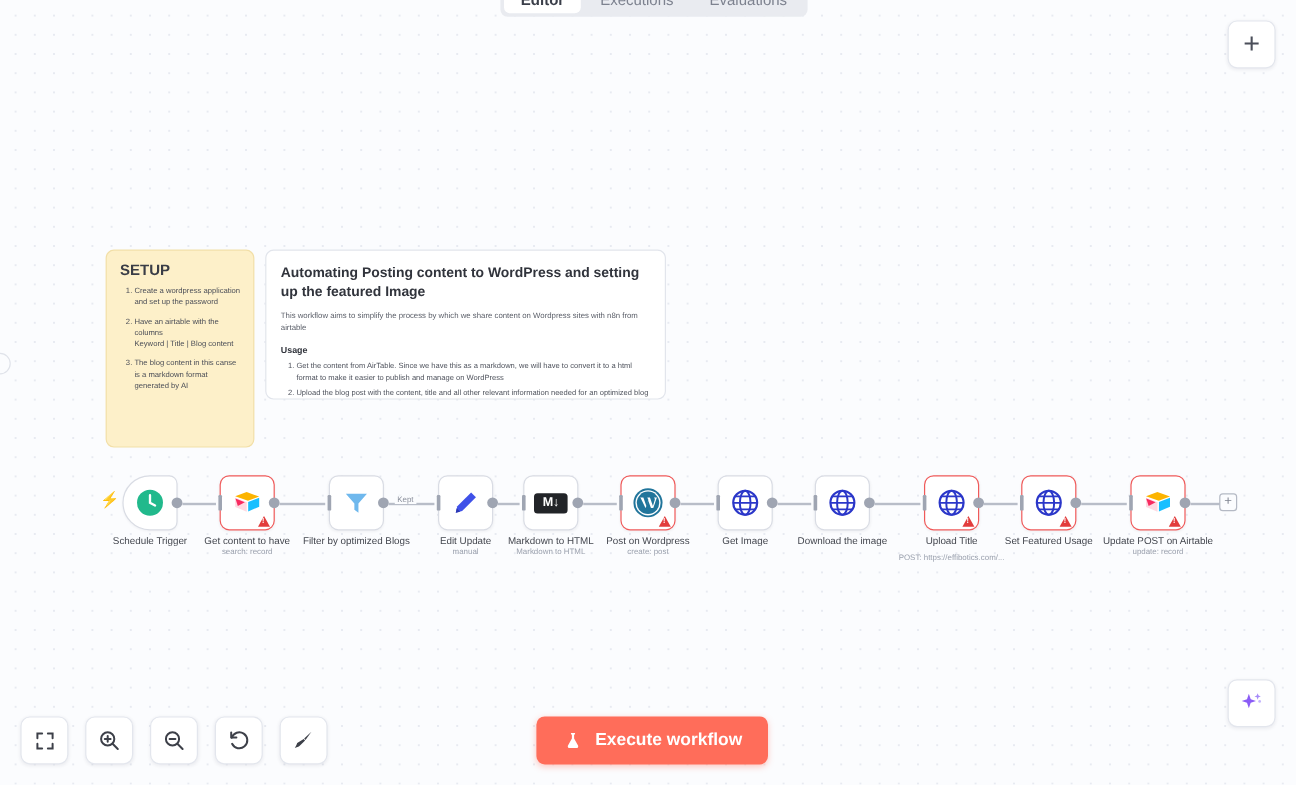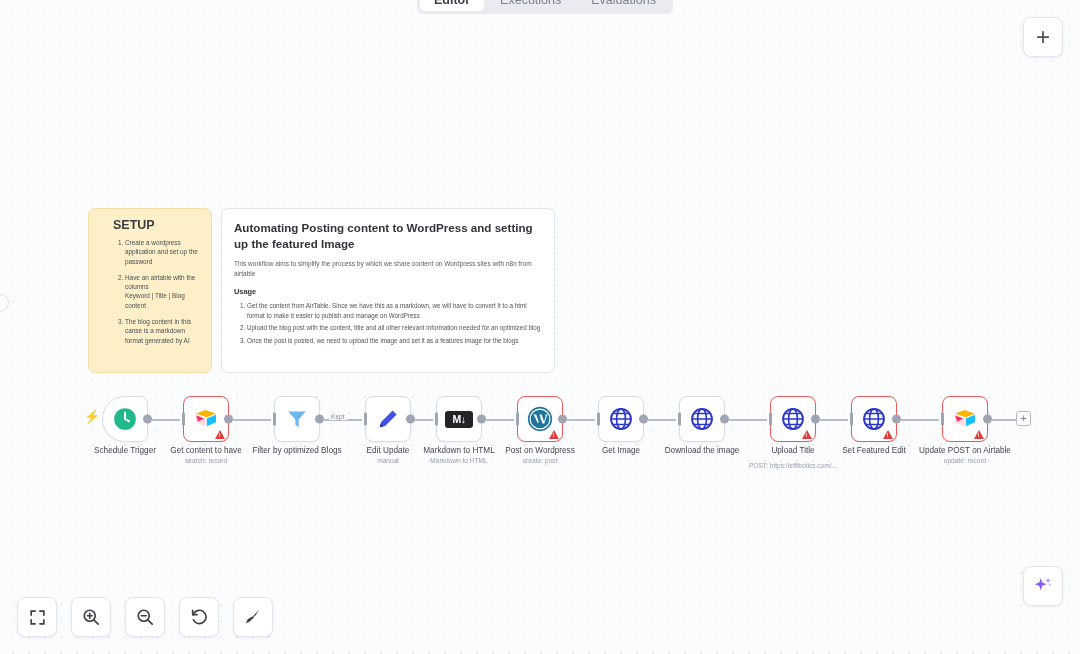--- a/index.html
+++ b/index.html
@@ -57,32 +57,32 @@
   
   .sticky {
     position: absolute;
     border-radius: 7px;
     overflow: hidden;
   }
   #sticky-setup {
     left: 88px; top: 208px; width: 124px; height: 165px;
     background: #fdf0c9;
     border: 1px solid #f2dfa7;
-    padding: 9px 9px 6px 24px;
+    padding: 9px 9px 6px 11px;
   }
   #sticky-setup .sticky-title {
     font-size: 12.5px; font-weight: 700; color: #3a3d46; margin-bottom: 6px;
   }
   #sticky-setup ol { margin: 0 0 0 12px; padding: 0; }
   #sticky-setup li {
     font-size: 6.4px; line-height: 1.45; color: #4b4e57;
     margin-bottom: 7px;
   }
   #sticky-doc {
-    left: 221px; top: 208px; width: 334px; height: 165px;
+    left: 221px; top: 208px; width: 334px; height: 125px;
     background: #ffffff;
     border: 1px solid #e2e5ec;
     padding: 11px 12px;
   }
   #sticky-doc h1 {
     font-size: 11.6px; font-weight: 700; color: #31343c;
     line-height: 1.42; margin-bottom: 6px;
   }
   #sticky-doc .lead {
     font-size: 6.5px; line-height: 1.5; color: #5a5e68; margin-bottom: 9px;
@@ -387,21 +387,21 @@
       <div class="node-box err">
         <svg width="26" height="26" viewBox="0 0 24 24">
           <circle cx="12" cy="12" r="9.2" fill="none" stroke="#2b37c9" stroke-width="1.7"></circle>
           <ellipse cx="12" cy="12" rx="4.1" ry="9.2" fill="none" stroke="#2b37c9" stroke-width="1.5"></ellipse>
           <path d="M2.8 12 H21.2 M4.1 7 H19.9 M4.1 17 H19.9" stroke="#2b37c9" stroke-width="1.4"></path>
         </svg>
         <div class="warn"></div>
         <div class="port in-bar" style="left:-2px"></div>
         <div class="port out"></div>
       </div>
-      <div class="node-label">Set Featured Edit</div>
+      <div class="node-label">Set Featured Usage</div>
     </div>
 
     <div class="node-wrap" style="left:942px;">
       <div class="node-box err">
         <svg width="26" height="22" viewBox="0 0 26 22">
           <path d="M3 5.5 L12.5 2 L23 5.8 L13.6 9.3 Z" fill="#fcb400"></path>
           <path d="M13.8 10.4 L23 6.8 L23 14.2 L13.8 18.2 Z" fill="#18bfff"></path>
           <path d="M3 6.8 L12.6 10.5 L12.6 18.4 L3 14.4 Z" fill="#f82b60" opacity="0.18"></path>
           <path d="M3.2 7.4 L11 10.6 L5.2 13.6 Z" fill="#f82b60"></path>
         </svg>
@@ -446,14 +446,20 @@
       </svg>
     </div>
     <div class="tb-btn">
       <svg width="20" height="20" viewBox="0 0 24 24">
         <path d="M19.8 3.4 L12.6 10.2 L13.9 11.5 Z" fill="#3d4049"></path>
         <path d="M12.1 10.7 L13.5 12.1 L8.4 17.2 C7 18.6 4.8 19.3 3.2 19.6 C4.2 18.2 5.1 16.3 5.6 14.6 Z" fill="#3d4049"></path>
       </svg>
     </div>
   </div>
 
+  <button id="execute-btn">
+    <svg width="17" height="17" viewBox="0 0 24 24">
+      <path d="M9.6 2.6 h4.8 v1.8 h-1.1 v4.6 l4.6 8.2 a2 2 0 0 1 -1.75 3 H7.85 a2 2 0 0 1 -1.75 -3 l4.6 -8.2 V4.4 H9.6 Z" fill="#ffffff"></path>
+    </svg>
+    <span>Execute workflow</span>
+  </button>
 
 </div>
 
 </body></html>

